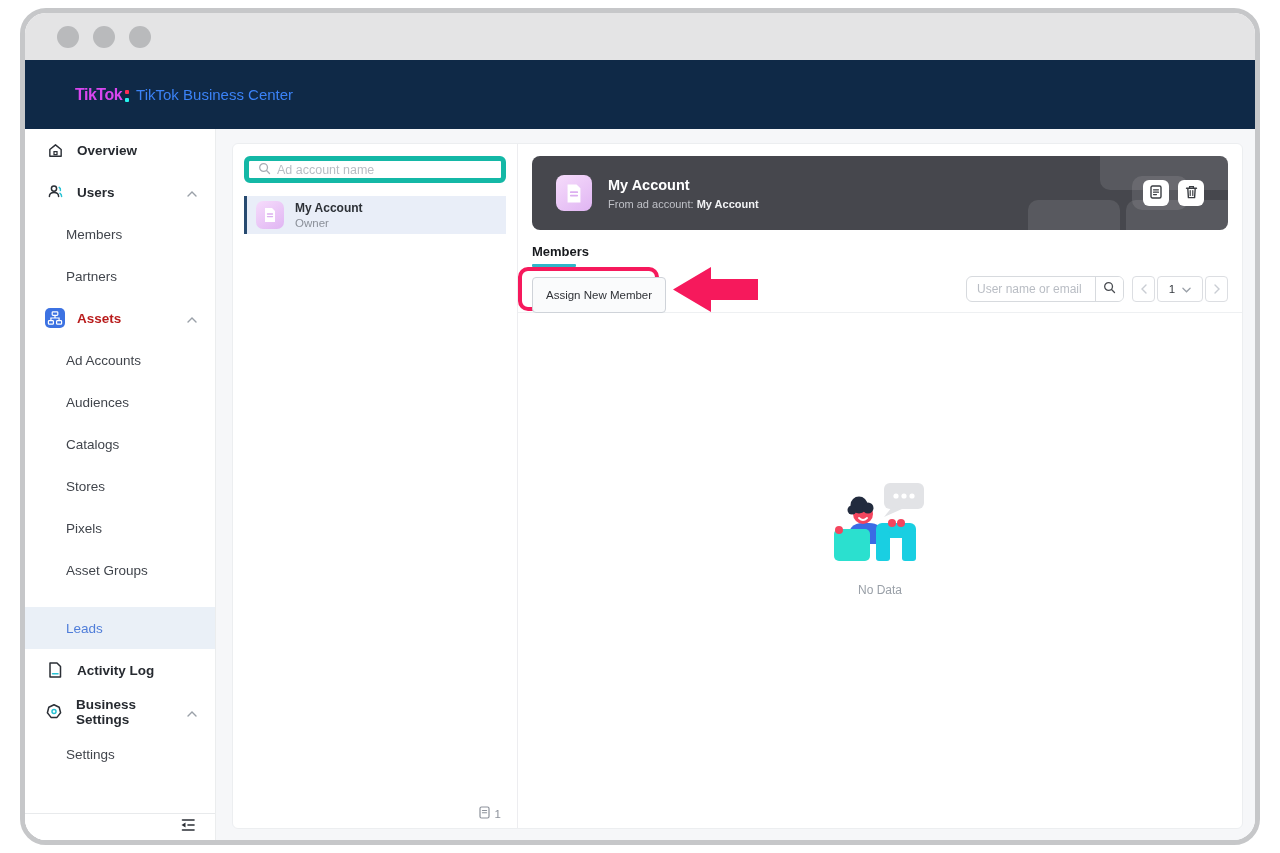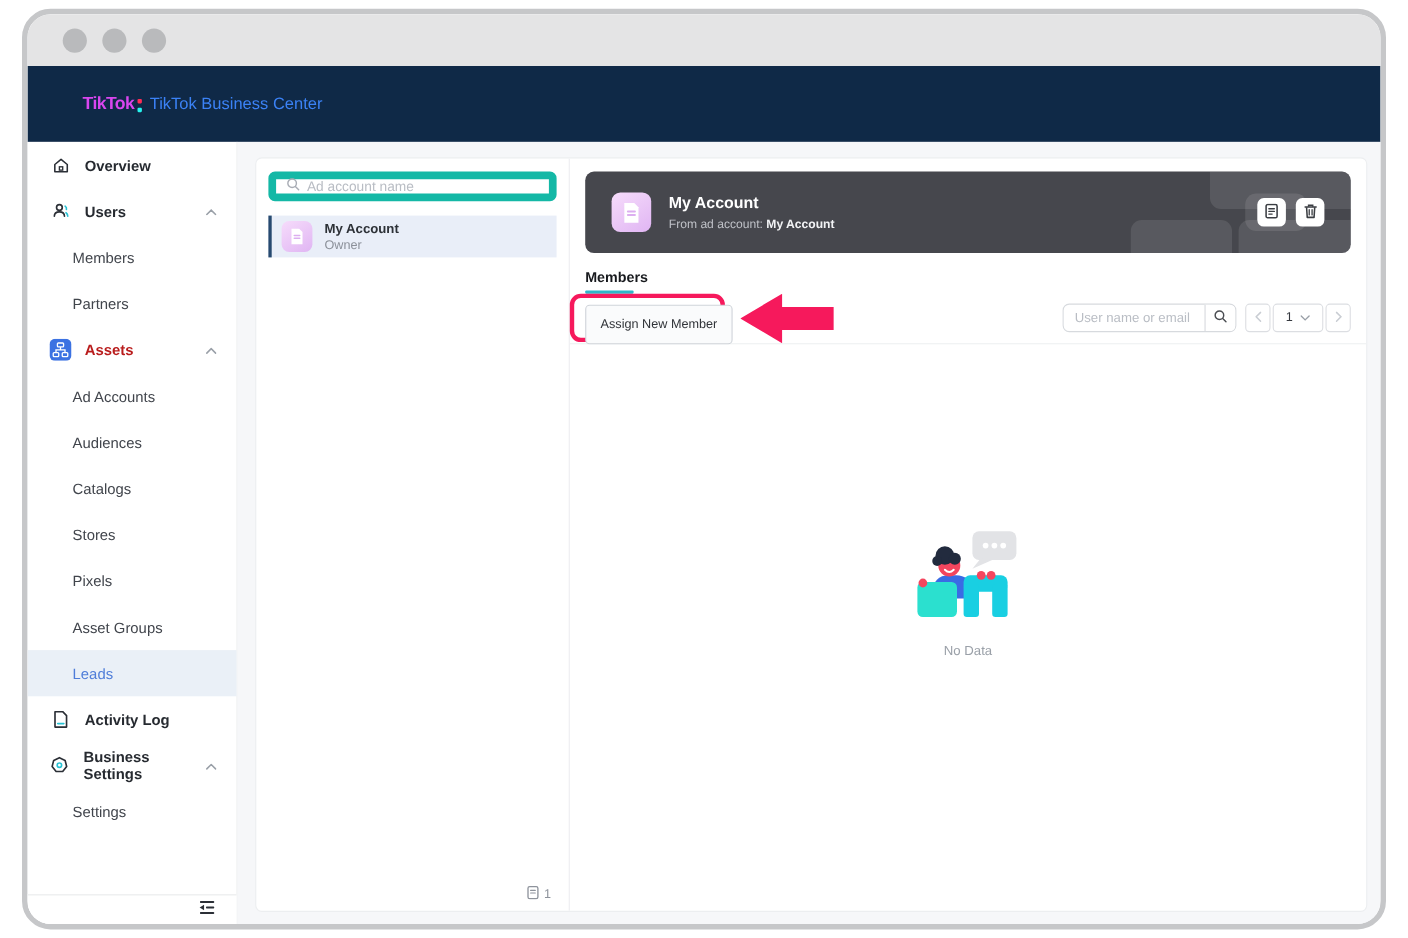--- a/index.html
+++ b/index.html
@@ -27,33 +27,33 @@
   
   .sidebar { width:191px; background:#fff; border-right:1px solid #ebedee; position:relative; flex:0 0 auto; }
   .nav-row { height:42px; display:flex; align-items:center; cursor:pointer; }
   .nav-top { padding-left:20px; }
   .nav-top .icon { width:20px; height:20px; margin-right:12px; display:flex; align-items:center; justify-content:center; }
   .nav-top .lbl { font-size:13.5px; font-weight:700; color:#262a30; }
   .nav-sub { padding-left:41px; }
   .nav-sub .lbl { font-size:13.5px; font-weight:400; color:#41454c; }
   .nav-row .chev { margin-left:auto; margin-right:18px; }
   .nav-row.active-section .lbl { color:#b91c1c; }
-  .nav-row.selected { background:#eaf0f7; }
+  .nav-row.selected { background:#eaf0f7;margin-top:16px; }
   .nav-row.selected .lbl { color:#4f7dd9; }
   .side-foot { position:absolute; left:0; right:0; bottom:0; height:27px; border-top:1px solid #e8eaec;
                display:flex; align-items:center; justify-content:flex-end; padding-right:18px; background:#fff; }
 
   
   .main { flex:1; background:#f6f7f9; position:relative; min-width:0; }
   .card { position:absolute; left:16px; top:14px; right:12px; bottom:11px; background:#fff;
           border:1px solid #eceef0; border-radius:6px; display:flex; overflow:hidden; }
 
   
   .list-panel { width:285px; border-right:1px solid #ededf0; position:relative; padding:12px 11px; flex:0 0 auto; }
-  .searchbox { height:27px; border:7px solid #14b8a6; border-radius:6px; display:flex; align-items:center; padding:0 9px; gap:6px; background:#fff; }
+  .searchbox { height:27px; border:5px solid #14b8a6; border-radius:6px; display:flex; align-items:center; padding:0 9px; gap:6px; background:#fff; }
   .searchbox input { border:none; outline:none; flex:1; font-size:12.5px; color:#32363c; font-family:"Liberation Sans", sans-serif; background:transparent; }
   .searchbox input::placeholder { color:#b9bdc4; }
   .acct-item { margin-top:13px; height:38px; background:#e9eef8; border-left:3px solid #274a70; display:flex; align-items:center; padding-left:9px; gap:11px; cursor:pointer; }
   .acct-ico { width:28px; height:28px; border-radius:7px; background:linear-gradient(145deg,#f6dcfb,#e0b5f3); display:flex; align-items:center; justify-content:center; flex:0 0 auto; }
   .acct-name { font-size:12px; font-weight:700; color:#2d3137; line-height:15px; }
   .acct-role { font-size:11.5px; color:#8b9099; line-height:14px; }
   .list-foot { position:absolute; right:16px; bottom:7px; display:flex; align-items:center; gap:5px; color:#8d929b; font-size:11.5px; }
 
   
   .detail { flex:1; padding:12px 14px; position:relative; min-width:0; }

